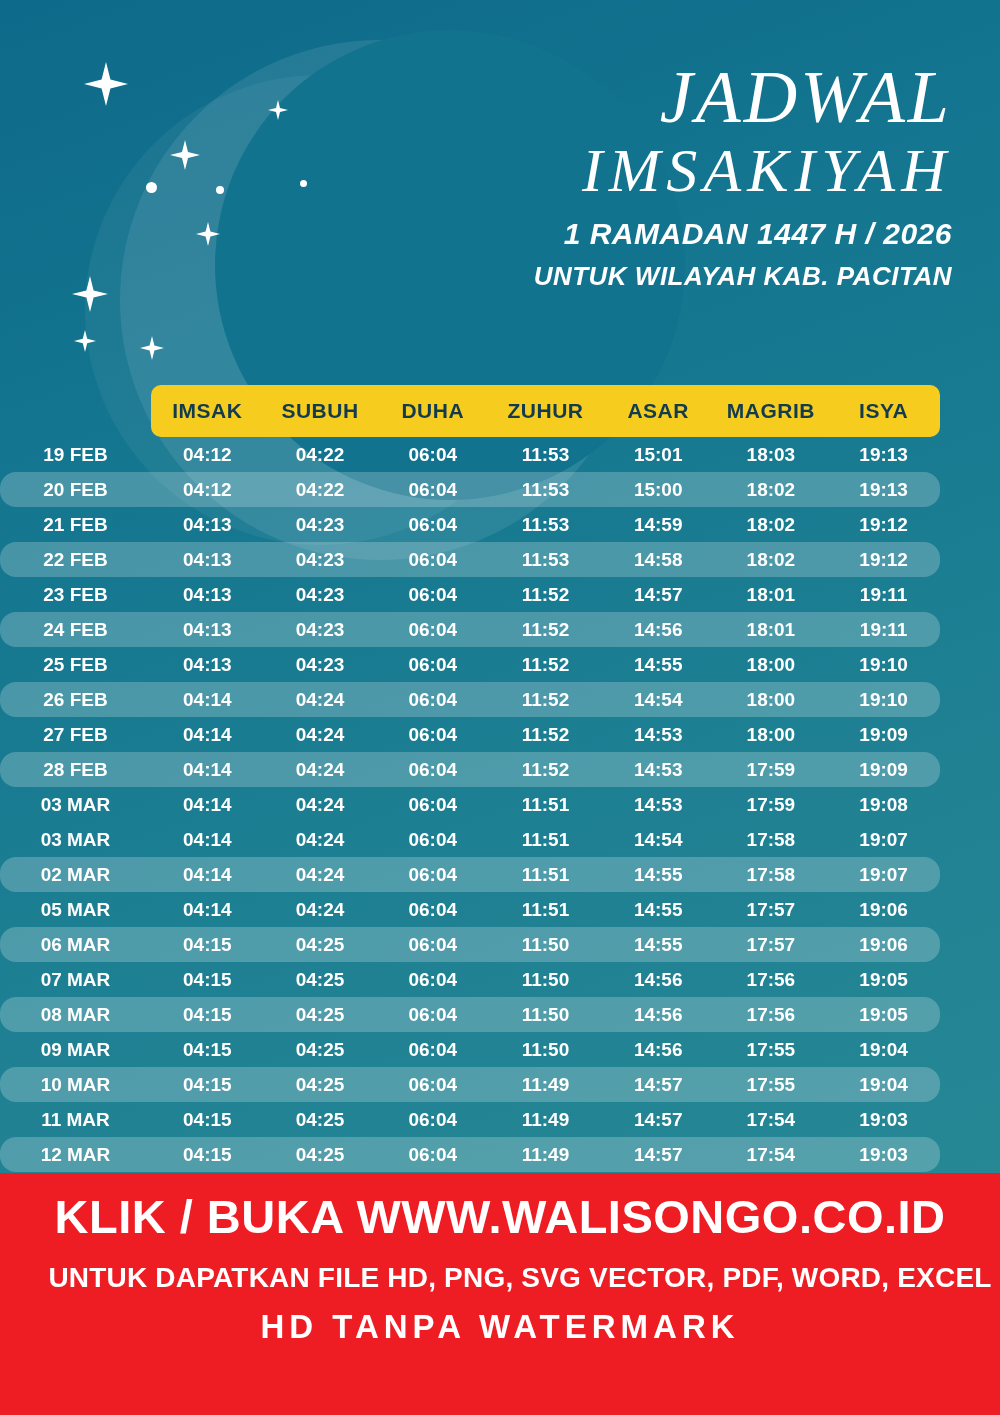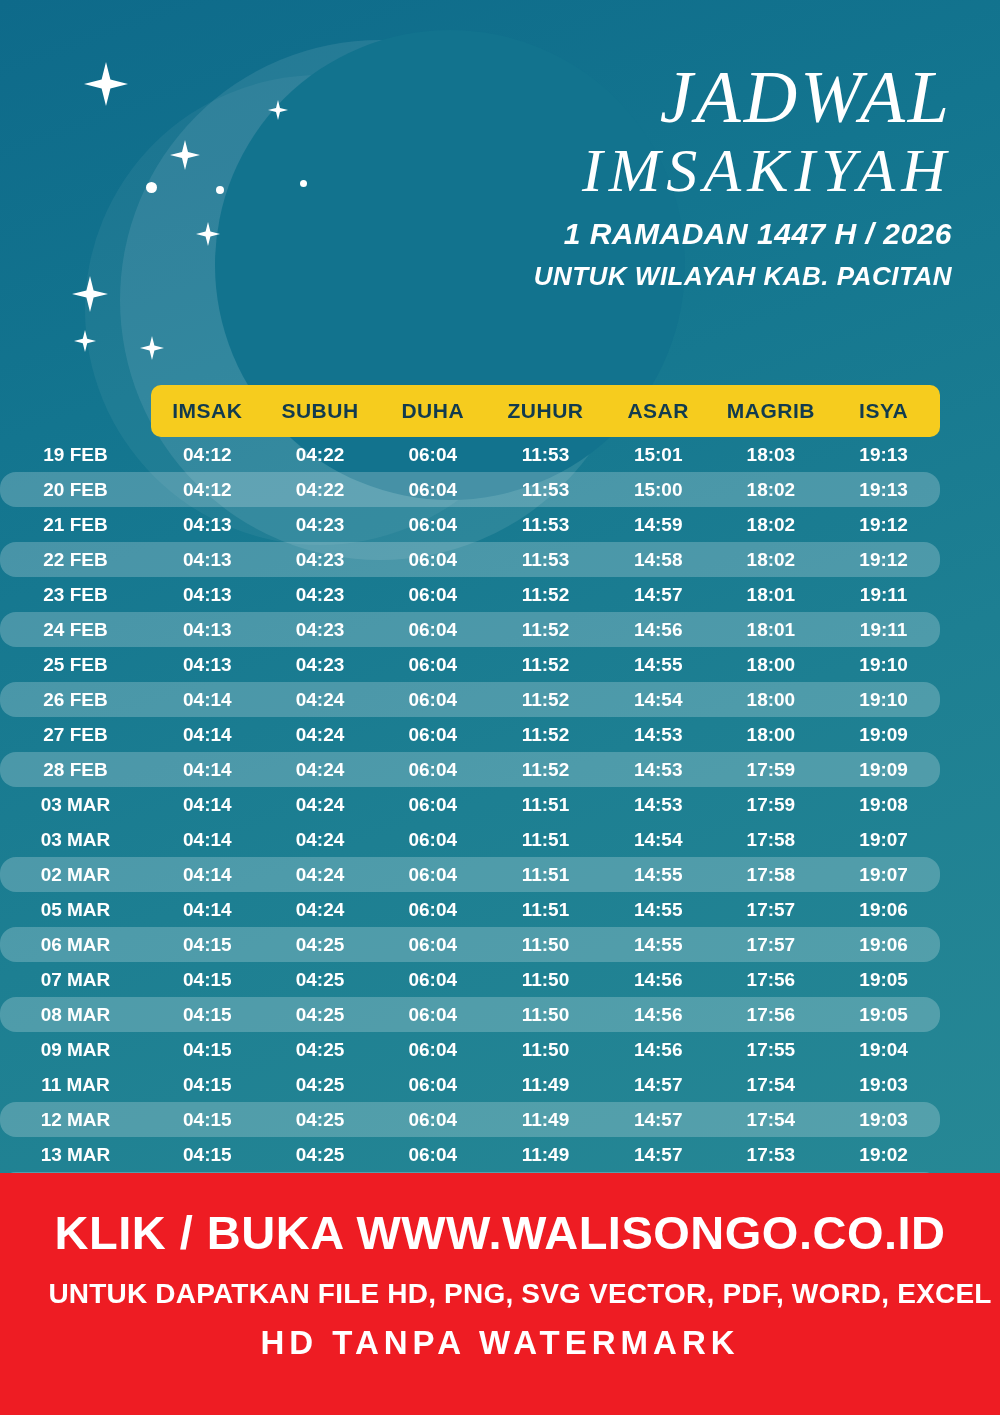--- a/index.html
+++ b/index.html
@@ -176,21 +176,21 @@
     height: 242px;
     background: #ee1c23;
     z-index: 10;
     text-align: center;
     color: #ffffff;
   }
   .footer-l1 {
     font-size: 47px;
     font-weight: bold;
     letter-spacing: 0.5px;
-    padding-top: 32px;
+    padding-top: 16px;
     white-space: nowrap;
   }
   .footer-l2 {
     font-size: 28px;
     font-weight: bold;
     letter-spacing: 0.2px;
     margin-top: 18px;
     white-space: nowrap;
     margin-left: 40px;
   }
@@ -429,20 +429,30 @@
           <tr>
             <td class="date-cell">09 MAR</td>
             <td>04:15</td>
             <td>04:25</td>
             <td>06:04</td>
             <td>11:50</td>
             <td>14:56</td>
             <td>17:55</td>
             <td>19:04</td>
           </tr>
+          <tr class="alt">
+            <td class="date-cell">10 MAR</td>
+            <td>04:15</td>
+            <td>04:25</td>
+            <td>06:04</td>
+            <td>11:49</td>
+            <td>14:57</td>
+            <td>17:55</td>
+            <td>19:04</td>
+          </tr>
           <tr>
             <td class="date-cell">11 MAR</td>
             <td>04:15</td>
             <td>04:25</td>
             <td>06:04</td>
             <td>11:49</td>
             <td>14:57</td>
             <td>17:54</td>
             <td>19:03</td>
           </tr>

